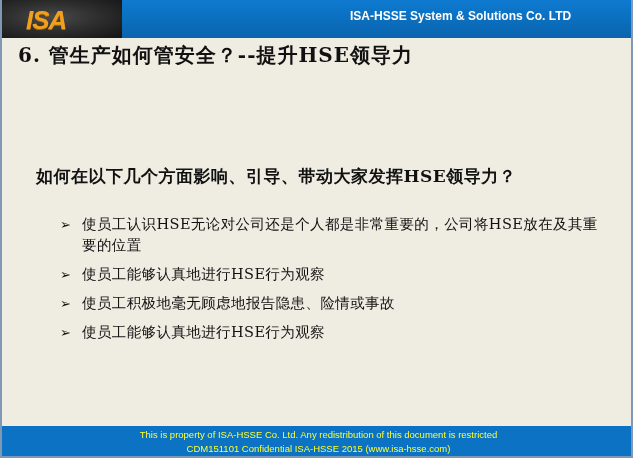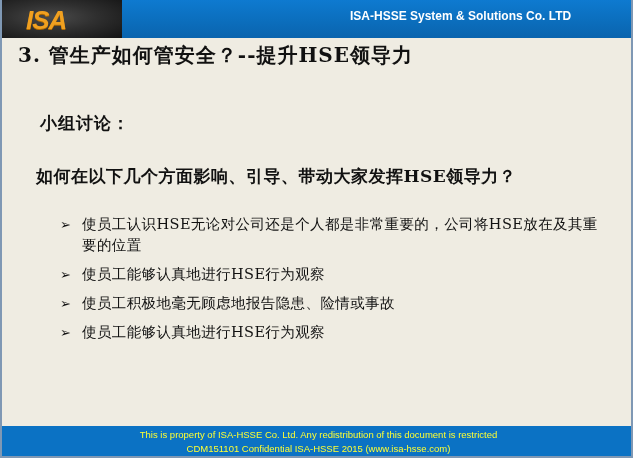--- a/index.html
+++ b/index.html
@@ -164,23 +164,22 @@
 <div class="slide">
 
   <div class="header">
     <div class="header-band"></div>
     <div class="logo-box">
       <span class="logo-text">ISA</span>
     </div>
     <span class="header-en">ISA-HSSE  System &amp; Solutions Co. LTD</span>
   </div>
 
-  <div class="title">3. 管生产如何管安全？--提升HSE领导力</div>
-
-  <div class="lead">小组讨论：</div>
+  <div class="title">6. 管生产如何管安全？--提升HSE领导力</div>
+
 
   <div class="question">如何在以下几个方面影响、引导、带动大家发挥HSE领导力？</div>
 
   <div class="bullets">
     <div class="bullet">
       <span class="arrow">➢</span>
       <span class="btext">使员工认识HSE无论对公司还是个人都是非常重要的，公司将HSE放在及其重要的位置</span>
     </div>
     <div class="bullet">
       <span class="arrow">➢</span>

